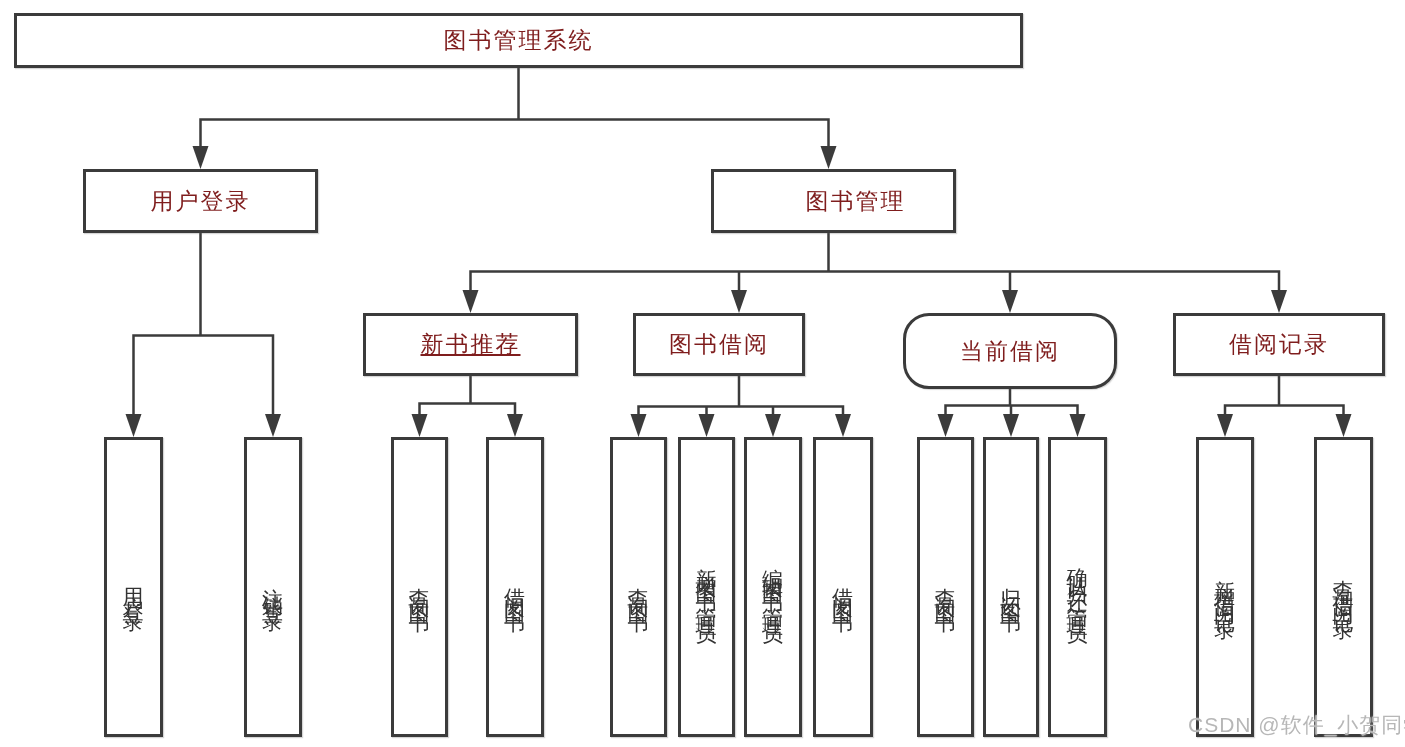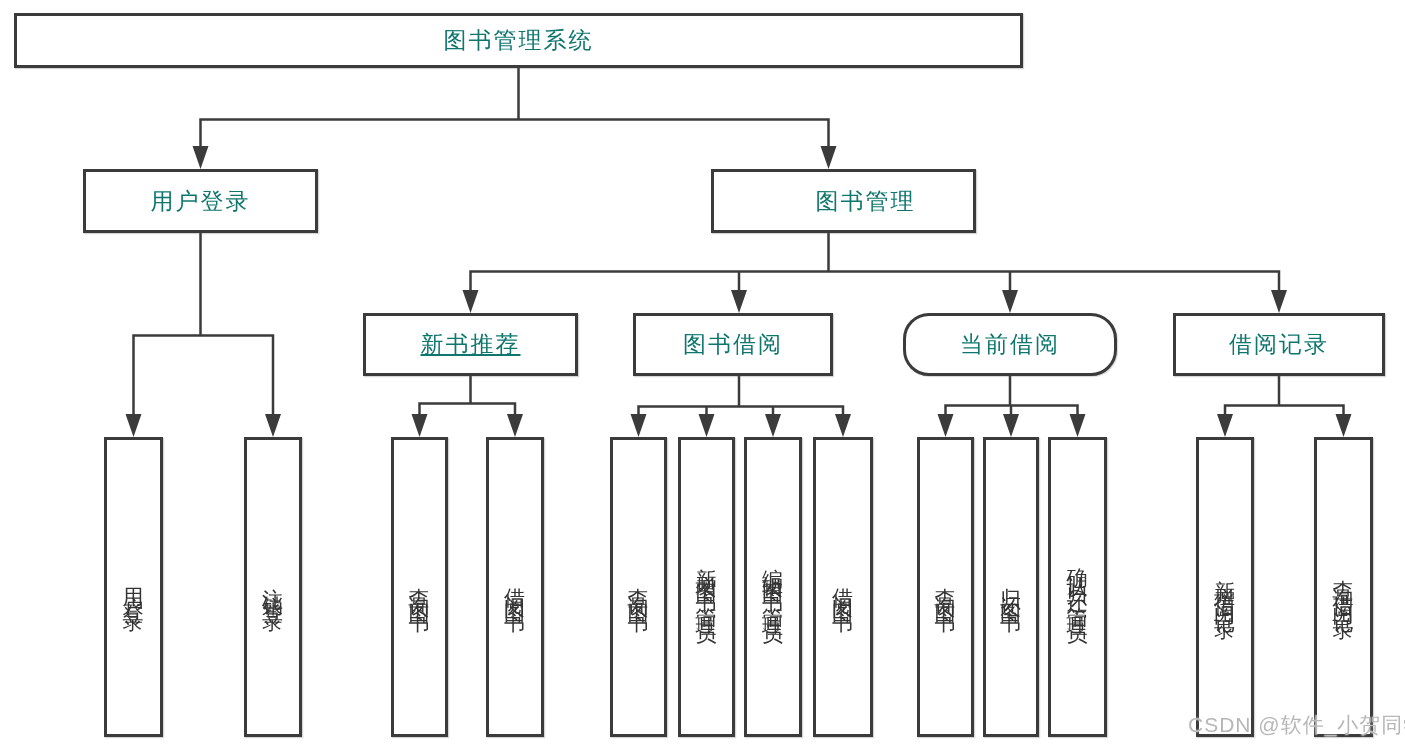--- a/index.html
+++ b/index.html
@@ -3,21 +3,21 @@
 <meta charset="utf-8">
 <style>
   html,body{margin:0;padding:0;}
   body{
     width:1405px;height:747px;position:relative;background:#ffffff;
     font-family:"Liberation Sans","DejaVu Sans",sans-serif;overflow:hidden;
   }
   #connectors{position:absolute;left:0;top:0;width:1405px;height:747px;}
   .node{
     position:absolute;box-sizing:border-box;background:#ffffff;
-    border:3px solid #3b3b3b;color:#0f766e;
+    border:3px solid #3b3b3b;color:#7f1d1d;
     display:flex;align-items:center;justify-content:center;
     font-size:23px;letter-spacing:2px;white-space:nowrap;
     box-shadow:1px 1px 1px rgba(90,90,90,0.25);
   }
   .vnode{
     position:absolute;box-sizing:border-box;background:#ffffff;
     border:3px solid #3b3b3b;color:#333333;
     top:437px;height:300px;
     display:flex;align-items:center;justify-content:center;
     writing-mode:vertical-rl;text-orientation:mixed;
@@ -72,25 +72,25 @@
     <polygon points="1003,414 1019,414 1011,437"></polygon>
     <polygon points="1069.5,414 1085.5,414 1077.5,437"></polygon>
     <polygon points="1217,414 1233,414 1225,437"></polygon>
     <polygon points="1335.5,414 1351.5,414 1343.5,437"></polygon>
   </g>
 </svg>
 
 <div class="node" style="left:14px;top:13px;width:1009px;height:55px;">图书管理系统</div>
 
 <div class="node" style="left:83px;top:169px;width:235px;height:64px;">用户登录</div>
-<div class="node" style="left:711px;top:169px;width:265px;height:64px;padding-left:44px;">图书管理</div>
+<div class="node" style="left:711px;top:169px;width:245px;height:64px;padding-left:44px;">图书管理</div>
 
 <div class="node" style="left:363px;top:313px;width:215px;height:63px;text-decoration:underline;">新书推荐</div>
-<div class="node" style="left:633px;top:313px;width:200px;height:63px;">图书借阅</div>
-<div class="node" style="left:903px;top:313px;width:214px;height:63px;border-radius:26px;">当前借阅</div>
+<div class="node" style="left:633px;top:313px;width:172px;height:63px;">图书借阅</div>
+<div class="node" style="left:903px;top:313px;width:214px;height:76px;border-radius:26px;">当前借阅</div>
 <div class="node" style="left:1173px;top:313px;width:212px;height:63px;">借阅记录</div>
 
 <div class="vnode" style="left:104px;width:59px;">用户登录</div>
 <div class="vnode" style="left:244px;width:58px;">注销登录</div>
 
 <div class="vnode" style="left:391px;width:57px;">查询图书</div>
 <div class="vnode" style="left:486px;width:58px;">借阅图书</div>
 
 <div class="vnode" style="left:610px;width:57px;">查询图书</div>
 <div class="vnode" style="left:678px;width:57px;">新增图书（管理员）</div>

